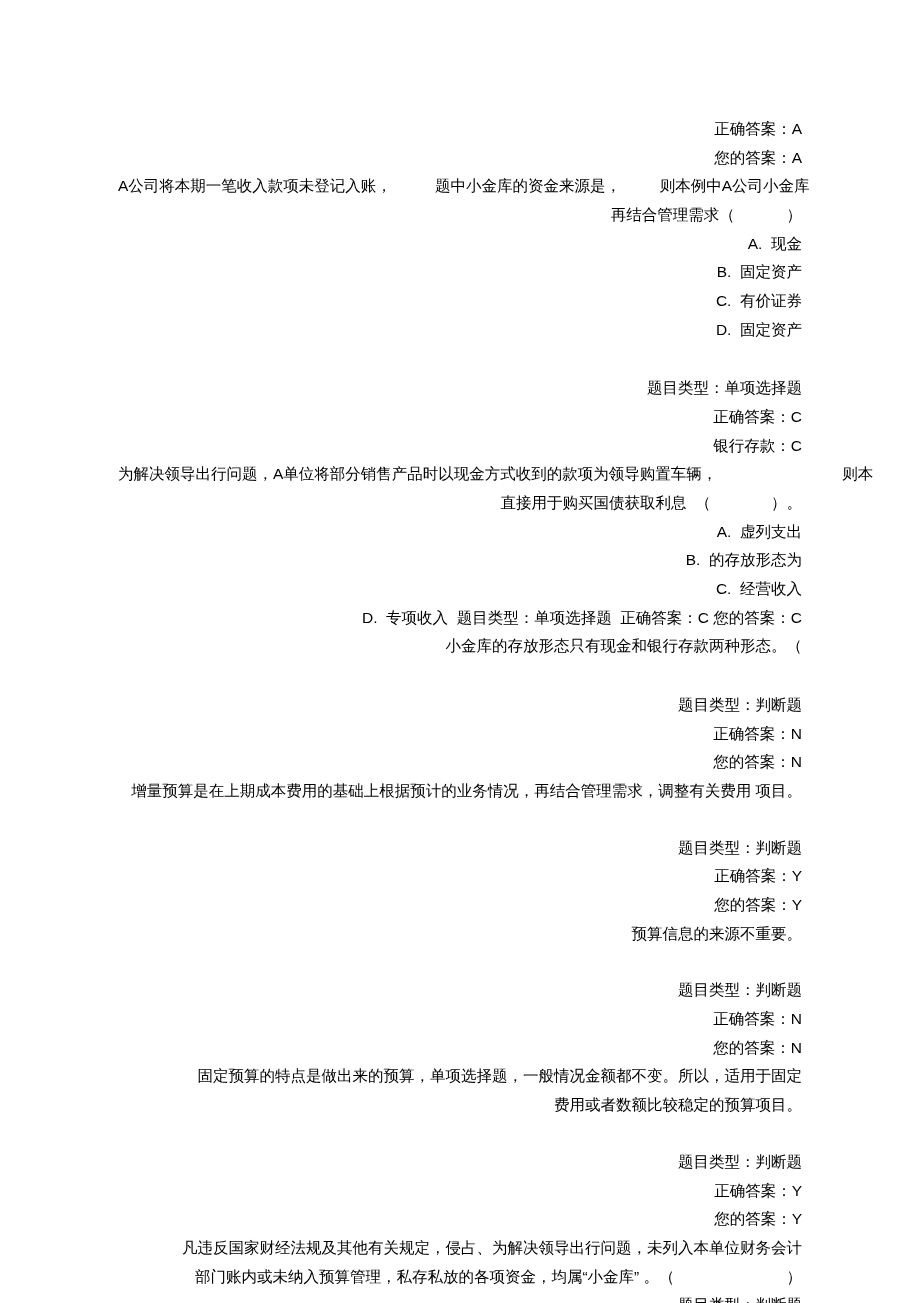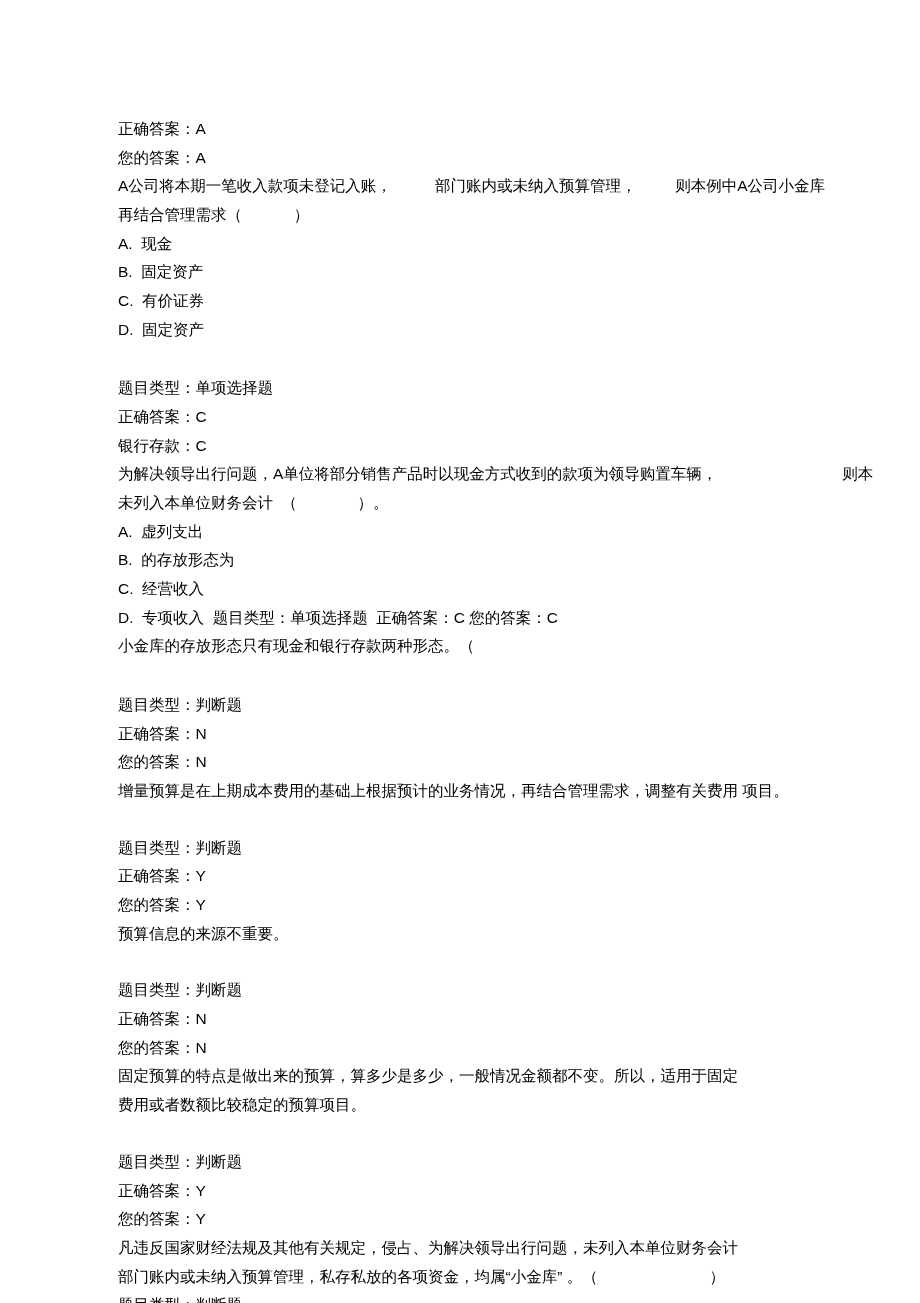--- a/index.html
+++ b/index.html
@@ -11,45 +11,46 @@
     body {
       font-family: "Microsoft YaHei", "SimSun", Arial, sans-serif;
       font-size: 15.5px;
       color: #000000;
       line-height: 1.85;
       padding: 115px 118px 40px 118px;
       box-sizing: border-box;
     }
     .line {
       white-space: pre;
+      text-align: right;
     }
     .spacer-sm { height: 28px; }
     .spacer-md { height: 30px; }
   </style>
 </head>
 <body>
 
 <div class="line">正确答案：A</div>
 <div class="line">您的答案：A</div>
 
-<div class="line"><span>A公司将本期一笔收入款项未登记入账，</span>          <span>部门账内或未纳入预算管理，</span>         <span>则本例中A公司小金库</span></div>
+<div class="line"><span>A公司将本期一笔收入款项未登记入账，</span>          <span>题中小金库的资金来源是，</span>         <span>则本例中A公司小金库</span></div>
 <div class="line">再结合管理需求（            ）</div>
 <div class="line">A.  现金</div>
 <div class="line">B.  固定资产</div>
 <div class="line">C.  有价证券</div>
 <div class="line">D.  固定资产</div>
 
 <div class="spacer-md"></div>
 
 <div class="line">题目类型：单项选择题</div>
 <div class="line">正确答案：C</div>
 <div class="line">银行存款：C</div>
 
 <div class="line"><span>为解决领导出行问题，A单位将部分销售产品时以现金方式收到的款项为领导购置车辆，</span>                             <span>则本</span></div>
-<div class="line">未列入本单位财务会计  （              ）。</div>
+<div class="line">直接用于购买国债获取利息  （              ）。</div>
 <div class="line">A.  虚列支出</div>
 <div class="line">B.  的存放形态为</div>
 <div class="line">C.  经营收入</div>
 <div class="line">D.  专项收入  题目类型：单项选择题  正确答案：C 您的答案：C</div>
 <div class="line">小金库的存放形态只有现金和银行存款两种形态。（</div>
 
 <div class="spacer-md"></div>
 
 <div class="line">题目类型：判断题</div>
 <div class="line">正确答案：N</div>
@@ -61,21 +62,21 @@
 <div class="line">题目类型：判断题</div>
 <div class="line">正确答案：Y</div>
 <div class="line">您的答案：Y</div>
 <div class="line">预算信息的来源不重要。</div>
 
 <div class="spacer-sm"></div>
 
 <div class="line">题目类型：判断题</div>
 <div class="line">正确答案：N</div>
 <div class="line">您的答案：N</div>
-<div class="line">固定预算的特点是做出来的预算，算多少是多少，一般情况金额都不变。所以，适用于固定</div>
+<div class="line">固定预算的特点是做出来的预算，单项选择题，一般情况金额都不变。所以，适用于固定</div>
 <div class="line">费用或者数额比较稳定的预算项目。</div>
 
 <div class="spacer-sm"></div>
 
 <div class="line">题目类型：判断题</div>
 <div class="line">正确答案：Y</div>
 <div class="line">您的答案：Y</div>
 <div class="line">凡违反国家财经法规及其他有关规定，侵占、为解决领导出行问题，未列入本单位财务会计</div>
 <div class="line"><span>部门账内或未纳入预算管理，私存私放的各项资金，均属“小金库” 。（</span>                          <span>）</span></div>
 <div class="line">题目类型：判断题</div>

